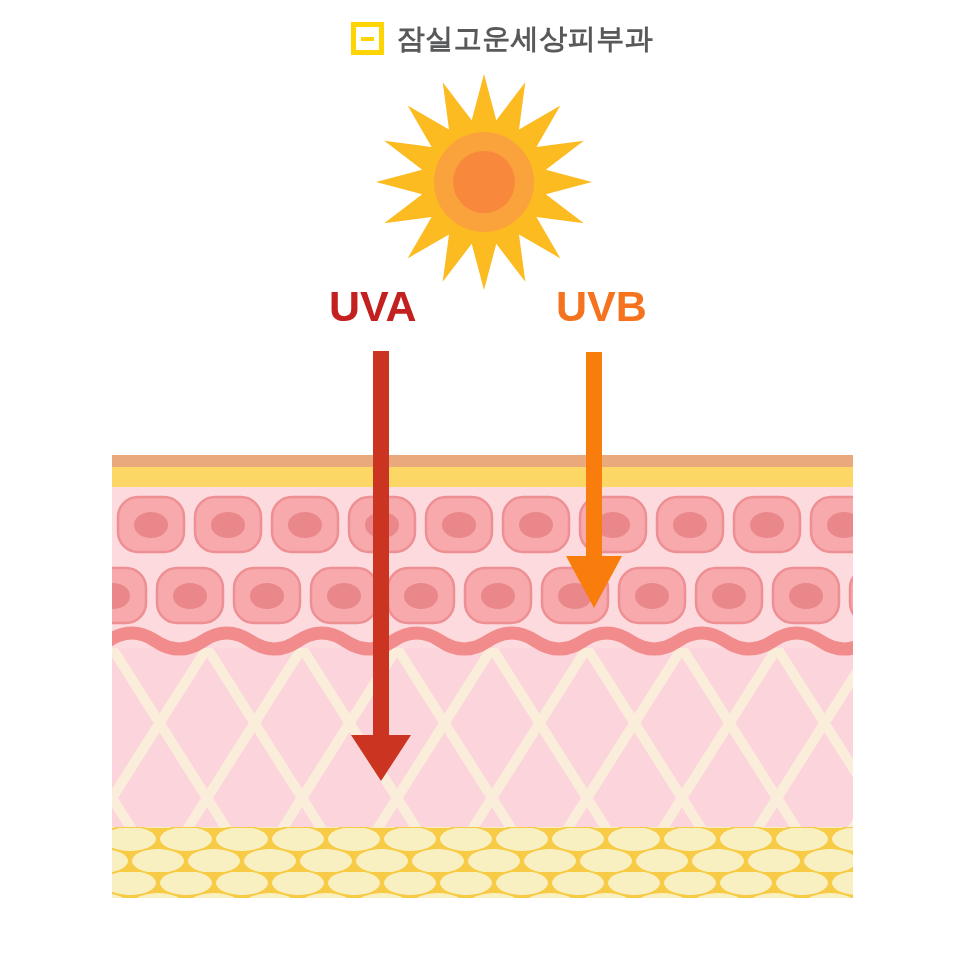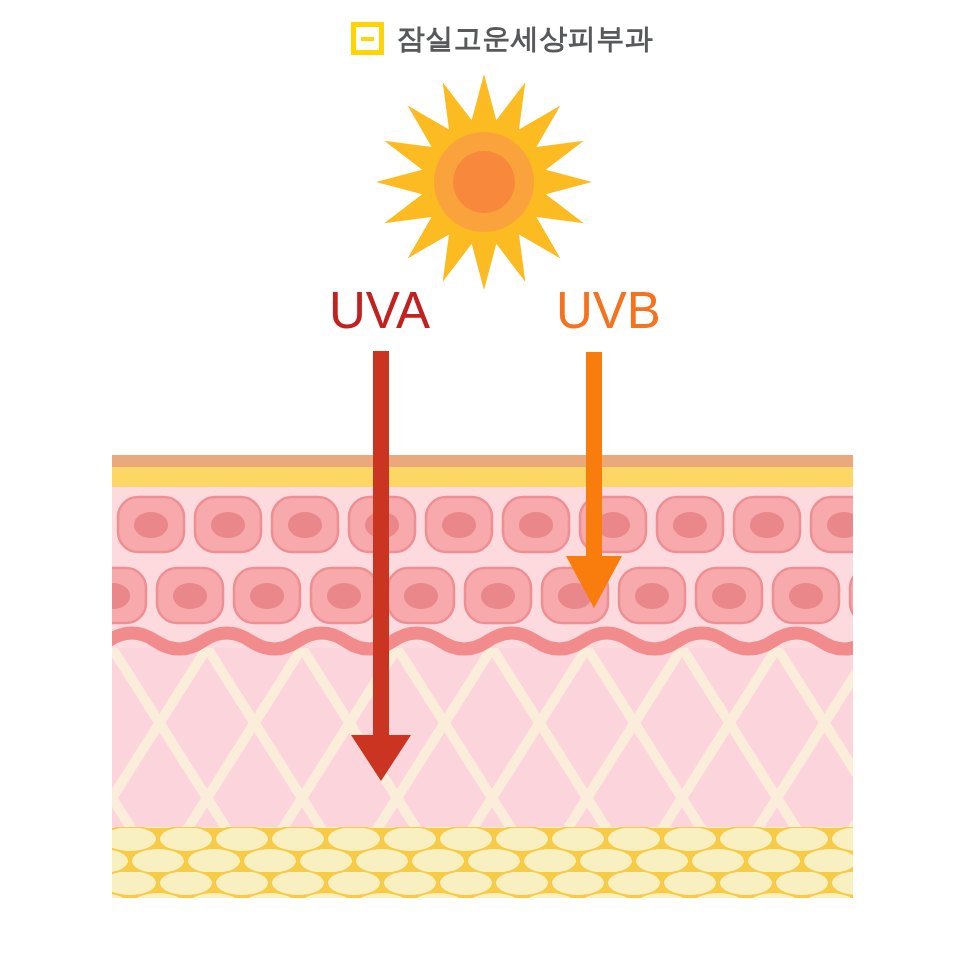--- a/index.html
+++ b/index.html
@@ -29,22 +29,22 @@
   }
   .clinic-name{
     color:#58595B;
     font-size:28px;
     font-weight:700;
     letter-spacing:0.5px;
     line-height:1;
   }
   .uv-label{
     position:absolute;
-    font-size:51px;
-    font-weight:400;
+    font-size:43px;
+    font-weight:700;
     line-height:1;
     letter-spacing:0px;
     text-align:center;
   }
   .uv-label.uva{left:329px;top:285px;color:#C32020;}
   .uv-label.uvb{left:556px;top:285px;color:#F5731E;}
 </style>
 </head>
 <body>
 

